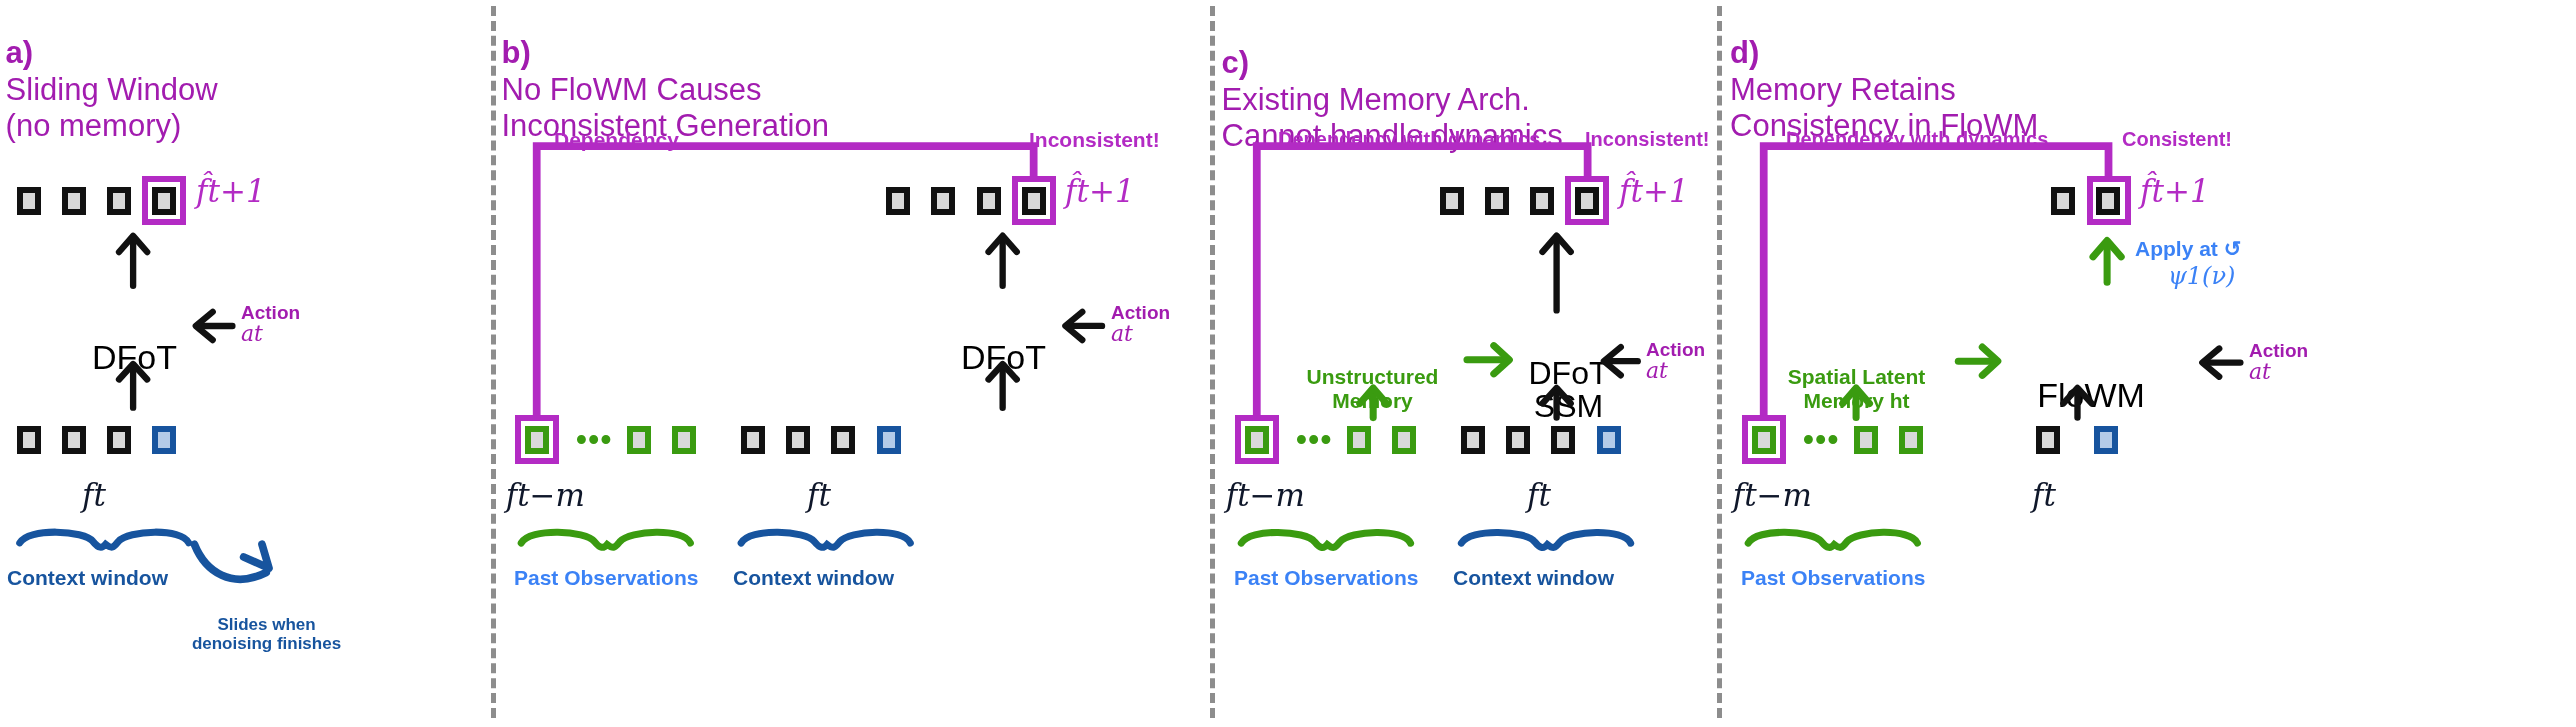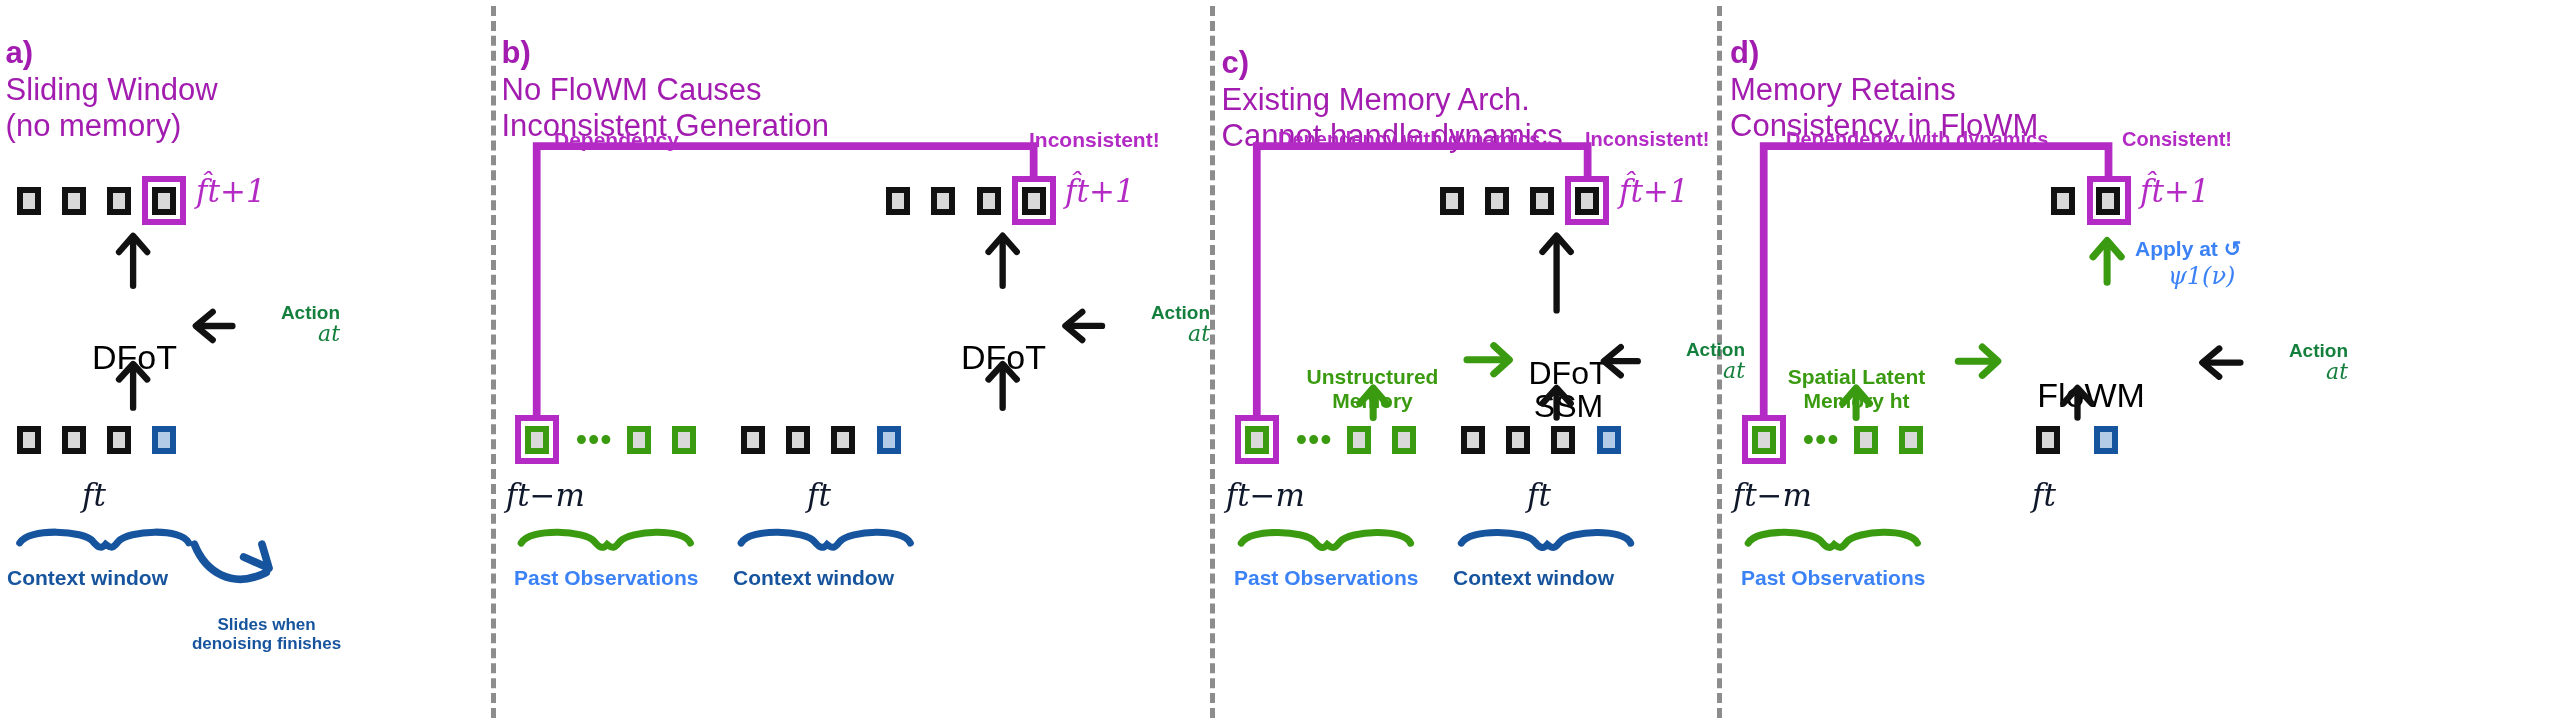--- a/index.html
+++ b/index.html
@@ -71,21 +71,21 @@
 
   .bold{font-weight:700;}
 
   .model{
     position:absolute;
     font-size:34px;color:#000;white-space:pre-line;
     text-align:center;line-height:1.02;
   }
   .actionlbl{
     position:absolute;
-    font-size:19px;font-weight:700;color:#15803d;text-align:right;
+    font-size:19px;font-weight:700;color:#a21caf;text-align:left;
     line-height:1.0;
   }
   .actionlbl .sub{
     display:block;font-weight:400;font-style:italic;
     font-family:"DejaVu Serif", serif;font-size:22px;margin-top:1.4px;
   }
 
   .cap{
     position:absolute;
     font-size:21px;font-weight:700;white-space:nowrap;margin-top:12px;

